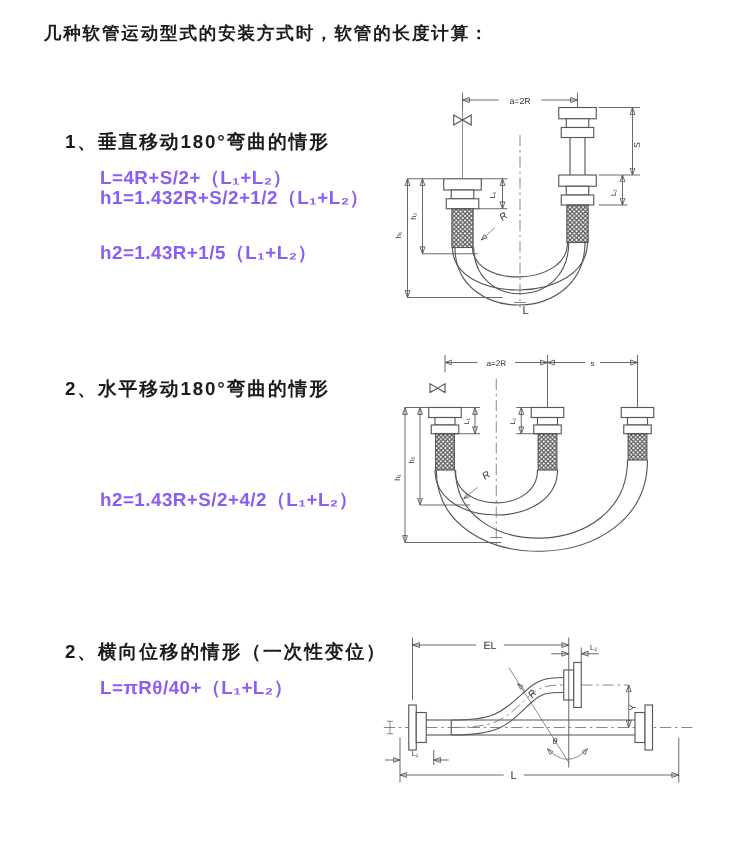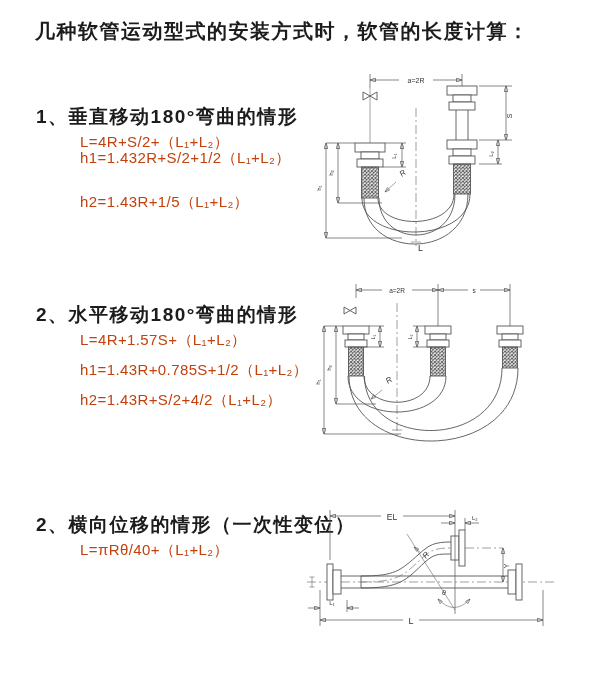--- a/index.html
+++ b/index.html
@@ -1,30 +1,30 @@
 <!DOCTYPE html>
 <html><head>
 <meta charset="utf-8">
 <style>
   html,body{margin:0;padding:0;background:#ffffff;}
   .page{
     position:relative;width:600px;height:675px;background:#fff;
     font-family:"Liberation Sans",sans-serif;color:#1c1c1c;overflow:hidden;
   }
   .title{
-    position:absolute;left:35px;top:18px;font-size:20px;font-weight:700;
+    position:absolute;left:35px;top:18px;font-size:14px;font-weight:700;
     letter-spacing:1.5px;white-space:nowrap;
   }
   .sec-heading{
-    position:absolute;left:36px;font-size:19px;font-weight:700;
+    position:absolute;left:52px;font-size:15px;font-weight:700;
     letter-spacing:1.5px;white-space:nowrap;
   }
   .formula{
-    position:absolute;left:80px;font-size:15px;font-weight:400;
-    letter-spacing:.4px;white-space:nowrap;color:#c2410c;
+    position:absolute;left:80px;font-size:15px;font-weight:700;
+    letter-spacing:.4px;white-space:nowrap;color:#8b5cf6;
   }
   svg.diag{position:absolute;overflow:visible;}
   svg.diag line,svg.diag path{stroke:#555;stroke-width:.9;fill:none;}
   svg.diag rect.fit{fill:#fff;stroke:#555;stroke-width:.9;}
   svg.diag rect.braid{stroke:#555;stroke-width:.9;}
   svg.diag .dim{stroke:#555;stroke-width:.7;}
   svg.diag .cl{stroke:#777;stroke-width:.7;stroke-dasharray:9 3 2 3;}
   svg.diag .thin{stroke:#666;stroke-width:.6;}
   svg.diag text{fill:#333;stroke:none;font-family:"Liberation Sans",sans-serif;}
   svg.diag rect.bg{fill:#fff;stroke:none;}
@@ -130,22 +130,20 @@
 
     <g>
       <text x="86" y="111" font-size="8" font-style="italic" transform="rotate(-38 86 111)">R</text>
       <line class="thin" x1="80" y1="116" x2="69" y2="126" marker-end="url(#ar1)"></line>
     </g>
 
     <text x="102" y="185" font-size="9">L</text>
   </svg>
 
   <div class="sec-heading" style="top:302px">2、水平移动180°弯曲的情形</div>
-  <div class="formula" style="top:331px">L=4R+1.57S+（L₁+L₂）</div>
-  <div class="formula" style="top:361px">h1=1.43R+0.785S+1/2（L₁+L₂）</div>
   <div class="formula" style="top:391px">h2=1.43R+S/2+4/2（L₁+L₂）</div>
 
   <svg class="diag" style="left:316px;top:278px" width="250" height="170" viewBox="0 0 250 170">
     <defs>
       <marker id="ar2" viewBox="0 0 8 6" refX="7.5" refY="3" markerWidth="9" markerHeight="7" orient="auto-start-reverse">
         <path d="M0.5,0.5 L7.5,3 L0.5,5.5 Z" fill="#555" stroke="none"></path>
       </marker>
       <pattern id="br2" width="3.5" height="3.5" patternUnits="userSpaceOnUse">
         <path d="M0,0 L3.5,3.5 M3.5,0 L0,3.5" stroke="#8a8a8a" stroke-width="0.5"></path>
       </pattern>

